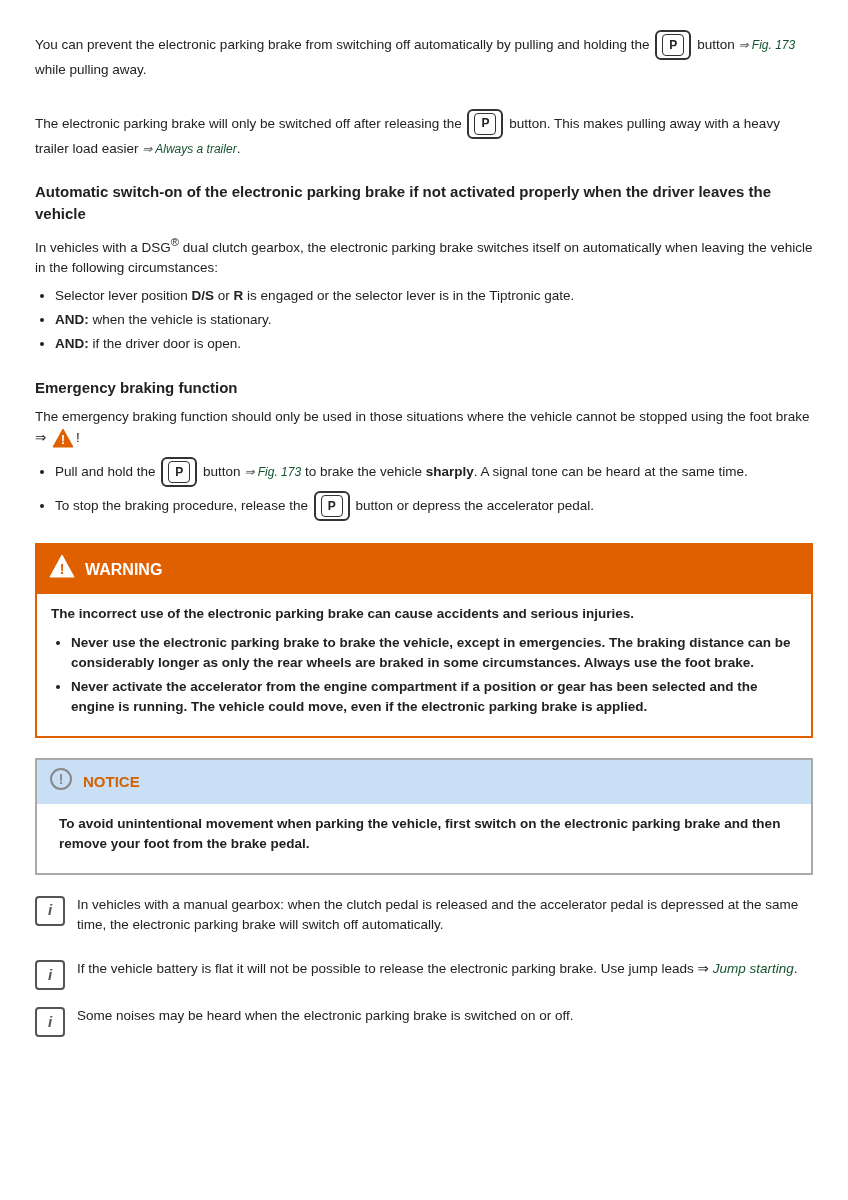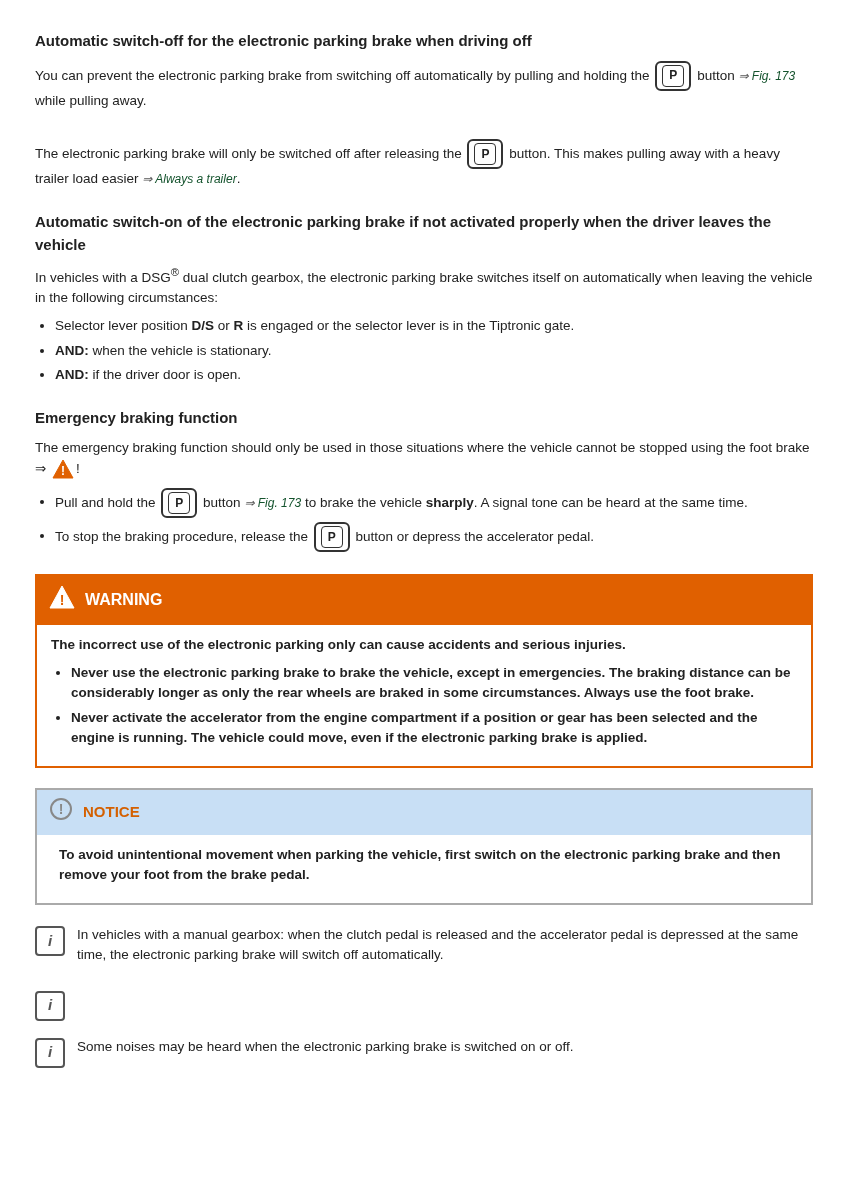--- a/index.html
+++ b/index.html
@@ -130,21 +130,20 @@
     .warning-icon-inline {
       display: inline-block;
       vertical-align: middle;
       margin: 0 2px;
     }
   </style>
 </head>
 <body>
 
 <div class="section">
-  <h2>Automatic switch-off for the electronic parking brake when driving off</h2>
   <p>
     You can prevent the electronic parking brake from switching off automatically by pulling and holding the
     <span class="p-button">
         <span class="p-button-inner">P</span>
       </span>
     button <span class="arrow-ref">⇒ <em><a class="link-style">Fig. 173</a></em></span> while pulling away.
   </p>
   <br>
   <p>
     The electronic parking brake will only be switched off after releasing the
@@ -200,21 +199,21 @@
   <div class="warning-header">
     <span>
       <svg width="26" height="26" viewBox="0 0 26 26">
         <polygon points="13,2 25,24 1,24" fill="white" stroke="white" stroke-width="1"></polygon>
         <text x="13" y="21" text-anchor="middle" fill="#e06000" font-size="14" font-weight="bold">!</text>
       </svg>
     </span>
     <span>WARNING</span>
   </div>
   <div class="warning-body">
-    <p class="bold-stmt">The incorrect use of the electronic parking only can cause accidents and serious injuries.</p>
+    <p class="bold-stmt">The incorrect use of the electronic parking brake can cause accidents and serious injuries.</p>
     <ul>
       <li>Never use the electronic parking brake to brake the vehicle, except in emergencies. The braking distance can be considerably longer as only the rear wheels are braked in some circumstances. Always use the foot brake.</li>
       <li>Never activate the accelerator from the engine compartment if a position or gear has been selected and the engine is running. The vehicle could move, even if the electronic parking brake is applied.</li>
     </ul>
   </div>
 </div>
 
 <div class="notice-box">
   <div class="notice-header">
     <span>
@@ -232,20 +231,25 @@
 
 <div class="info-block">
   <div class="info-icon">i</div>
   <div class="info-text">
     <p>In vehicles with a manual gearbox: when the clutch pedal is released and the accelerator pedal is depressed at the same time, the electronic parking brake will switch off automatically.</p>
   </div>
 </div>
 
 <div class="info-block">
   <div class="info-icon">i</div>
+  <div class="info-text">
+    <p>
+      If the vehicle battery is flat it will not be possible to release the electronic parking brake. Use jump leads ⇒ <em><a class="link-style">Jump starting</a></em>.
+    </p>
+  </div>
 </div>
 
 <div class="info-block">
   <div class="info-icon">i</div>
   <div class="info-text">
     <p>Some noises may be heard when the electronic parking brake is switched on or off.</p>
   </div>
 </div>
 
 </body></html>

